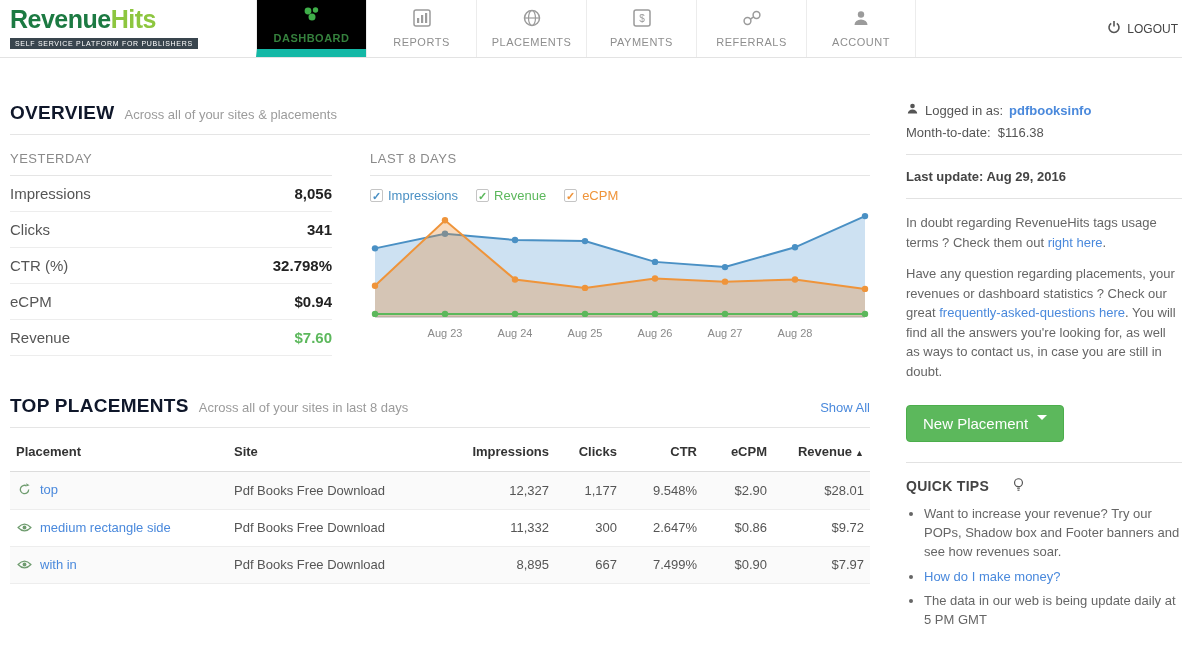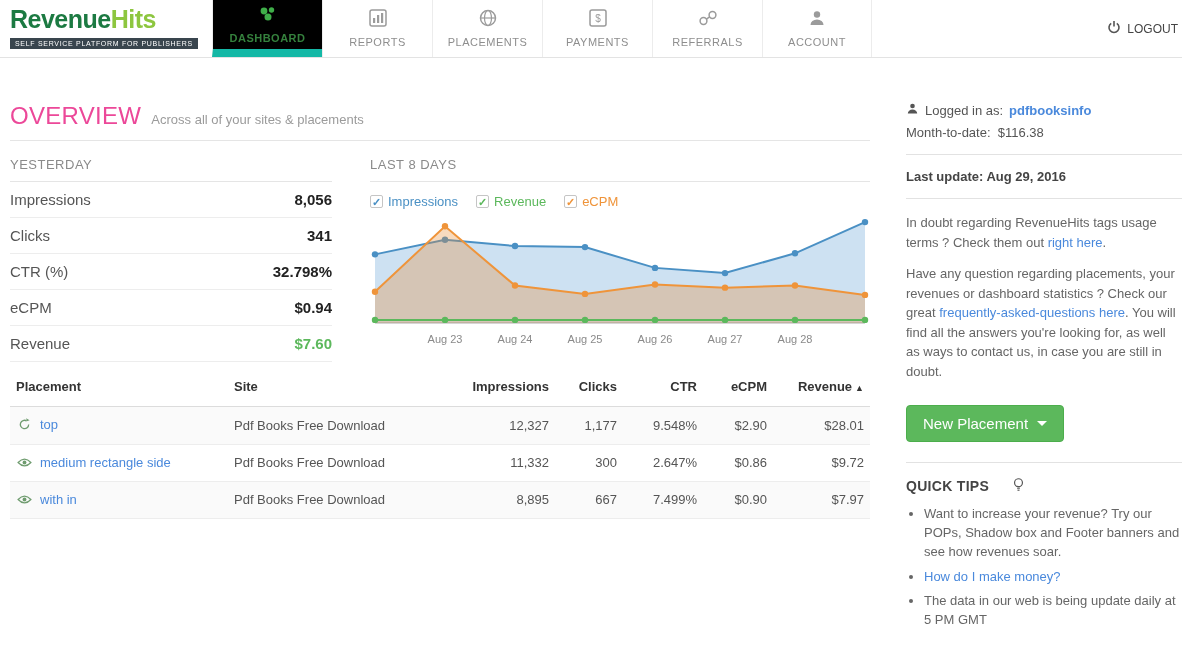--- a/index.html
+++ b/index.html
@@ -2,40 +2,40 @@
 <html><head>
 <meta charset="utf-8">
 <style>
   *{margin:0;padding:0;box-sizing:border-box}
   html,body{width:1182px;height:655px;overflow:hidden;background:#fff;
     font-family:"Liberation Sans",sans-serif;color:#444}
   a{text-decoration:none;cursor:pointer}
 
   
   .header{height:58px;border-bottom:1px solid #e3e3e3;display:flex;align-items:stretch}
-  .logo{width:212px;padding:6px 0 0 10px}
+  .logo{width:256px;padding:6px 0 0 10px}
   .logo-main{font-size:25px;font-weight:bold;color:#1c7a42;line-height:26px;letter-spacing:-0.5px}
   .logo-main .lite{color:#8dc63f}
   .tagline{display:inline-block;background:#39454e;color:#fff;font-size:7px;letter-spacing:.7px;padding:2px 5px;margin-top:1px;white-space:nowrap}
   .tabs{display:flex}
   .tab{width:110px;display:flex;flex-direction:column;align-items:center;justify-content:center;gap:5px;border-left:1px solid #ececec;cursor:pointer}
   .tab:last-child{border-right:1px solid #ececec}
   .tab .lbl{font-size:11px;color:#8e8e8e;letter-spacing:.5px}
   .tab.active{background:#000000;border-bottom:8px solid #14b8a6}
   .tab.active .lbl{color:#35813d;font-weight:bold}
   .logout{margin-left:auto;display:flex;align-items:center;gap:6px;padding-right:4px;font-size:12px;color:#444;cursor:pointer}
 
   
   .content{display:flex}
   .main-col{width:862px;margin-left:10px}
   .side-col{width:280px;margin-left:36px;padding-top:44px;font-size:13px;color:#666}
 
   
   .sec-head{margin-top:44px;padding-bottom:10px;border-bottom:1px solid #e5e5e5;display:flex;align-items:baseline}
-  h1.green{font-size:24px;color:#ec4899;font-weight:normal;letter-spacing:.3px}
+  h1.green{font-size:19px;color:#0f172a;font-weight:bold;letter-spacing:.3px}
   .sub{font-size:13px;color:#9b9b9b;margin-left:10px}
   .show-all{margin-left:auto;font-size:13px;color:#4a89dc}
   .overview-body{display:flex;margin-top:16px}
   .yesterday{width:322px}
   h2.panel{font-size:13px;color:#8a8a8a;letter-spacing:.5px;padding-bottom:9px;border-bottom:1px solid #e5e5e5;font-weight:normal}
   .stat-row{display:flex;justify-content:space-between;align-items:center;height:36px;border-bottom:1px solid #ededed;font-size:15px}
   .stat-label{color:#555}
   .stat-value{color:#222;font-weight:bold}
   .stat-value.green{color:#5cb85c}
   .chart-panel{flex:1;margin-left:38px}
@@ -55,21 +55,21 @@
   .sort-arrow{font-size:9px;color:#333;margin-left:3px}
 
   
   .side-col hr{border:none;border-top:1px solid #e2e2e2;margin:14px 0}
   .logged{display:flex;align-items:center;gap:6px;color:#555}
   .logged a{color:#4a89dc;font-weight:bold}
   .mtd{margin-top:7px;color:#555}
   .last-update{font-weight:bold;color:#444}
   .side-p{line-height:1.5;margin-top:12px;color:#666}
   .side-p a{color:#4a89dc}
-  .btn-new{margin-top:24px;background:#5cb85c;border:1px solid #4cae4c;color:#fff;font-size:15px;padding:9px 16px;border-radius:4px;display:inline-flex;align-items:center;gap:9px;cursor:pointer;font-family:inherit}
+  .btn-new{margin-top:24px;background:#5cb85c;border:1px solid #4cae4c;color:#fff;font-size:15px;padding:9px 16px;border-radius:4px;display:inline-flex;gap:9px;cursor:pointer;font-family:inherit}
   .caret{width:0;height:0;border-left:5px solid transparent;border-right:5px solid transparent;border-top:5px solid #fff}
   .qt-title{font-weight:bold;color:#444;font-size:14px;letter-spacing:.3px;display:flex;align-items:center;gap:24px;margin-top:4px}
   .tips{margin:10px 0 0 18px}
   .tips li{margin-bottom:6px;line-height:1.45;color:#666}
   .tips li a{color:#4a89dc}
 </style>
 </head>
 <body>
 
 <div class="header">
@@ -222,20 +222,25 @@
             <text x="75" y="132" text-anchor="middle" class="xlab">Aug 23</text>
             <text x="145" y="132" text-anchor="middle" class="xlab">Aug 24</text>
             <text x="215" y="132" text-anchor="middle" class="xlab">Aug 25</text>
             <text x="285" y="132" text-anchor="middle" class="xlab">Aug 26</text>
             <text x="355" y="132" text-anchor="middle" class="xlab">Aug 27</text>
             <text x="425" y="132" text-anchor="middle" class="xlab">Aug 28</text>
           </svg>
       </div>
     </div>
 
+    <div class="sec-head" style="margin-top:38px">
+      <h1 class="green">TOP PLACEMENTS</h1>
+      <span class="sub">Across all of your sites in last 8 days</span>
+      <a class="show-all">Show All</a>
+    </div>
 
     <table class="placements">
       <thead>
         <tr>
           <th style="width:218px">Placement</th>
           <th style="width:232px">Site</th>
           <th class="num" style="width:95px">Impressions</th>
           <th class="num" style="width:68px">Clicks</th>
           <th class="num" style="width:80px">CTR</th>
           <th class="num" style="width:70px">eCPM</th>

